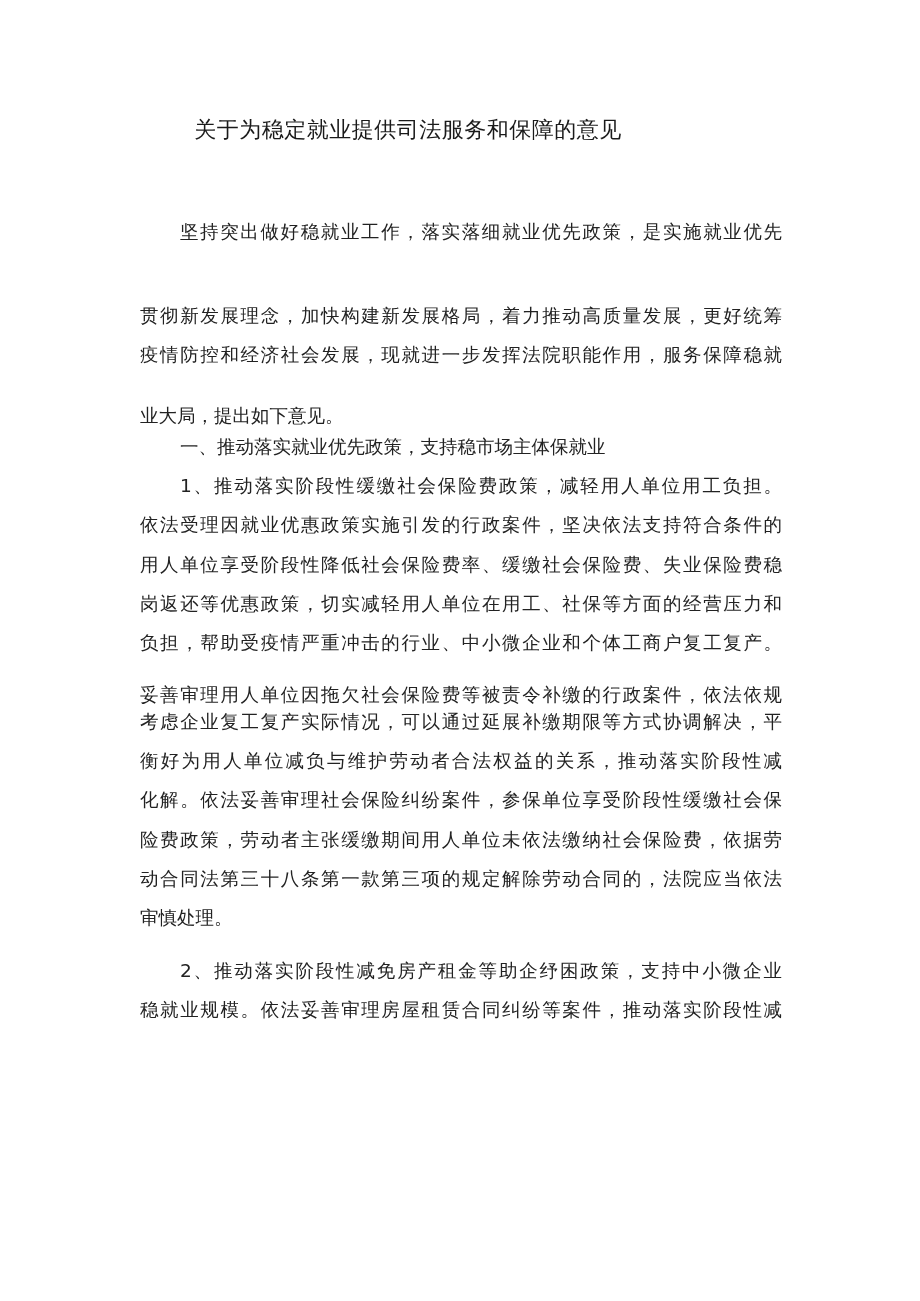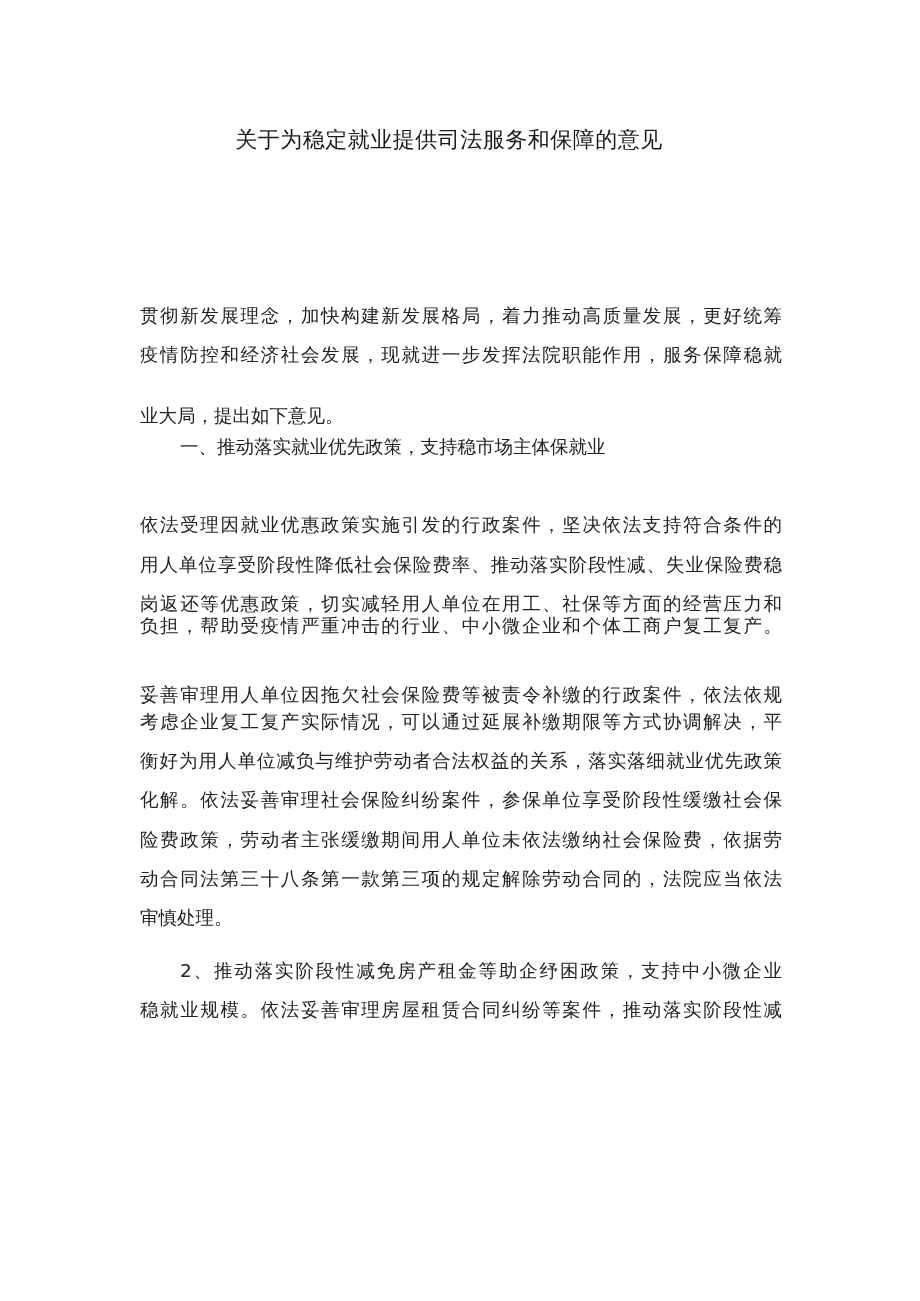--- a/index.html
+++ b/index.html
@@ -1,50 +1,52 @@
 <!DOCTYPE html>
 <html><head>
   <meta charset="utf-8">
   <style>
     html, body { margin: 0; padding: 0; background: #ffffff; }
     body { width: 920px; height: 1301px; position: relative; overflow: hidden; }
     .page { position: absolute; left: 0; top: 0; width: 920px; height: 1301px; background: #ffffff; }
     .title {
-      position: absolute; left: 0; width: 816px; top: 125px;
+      position: absolute; left: 0; width: 816px; top: 115px;
       text-align: center; font-family: "DejaVu Serif", serif;
-      font-size: 22px; color: #1a1a1a; letter-spacing: 0.5px; padding-left: 41px;
+      font-size: 22px; color: #1a1a1a; letter-spacing: 0.5px;
     }
     .line {
       position: absolute; left: 140px; width: 642px;
       font-family: "DejaVu Sans", sans-serif; font-size: 18.5px; color: #222222;
       white-space: nowrap; text-align: justify; text-align-last: justify;
       line-height: 24px;
     }
     .line.indent { left: 180px; width: 602px; }
     .line.last { text-align-last: left; }
   </style>
 </head>
 <body>
 
 <div class="page">
   <div class="title">关于为稳定就业提供司法服务和保障的意见</div>
 
+  <div class="line indent" style="top:220px">坚持突出做好稳就业工作，落实落细就业优先政策，是实施就业优先</div>
   <div class="line" style="top:343px">疫情防控和经济社会发展，现就进一步发挥法院职能作用，服务保障稳就</div>
   <div class="line" style="top:304px">贯彻新发展理念，加快构建新发展格局，着力推动高质量发展，更好统筹</div>
   <div class="line last" style="top:404px">业大局，提出如下意见。</div>
 
   <div class="line indent last" style="top:435px">一、推动落实就业优先政策，支持稳市场主体保就业</div>
 
+  <div class="line indent" style="top:474px">1、推动落实阶段性缓缴社会保险费政策，减轻用人单位用工负担。</div>
   <div class="line" style="top:513px">依法受理因就业优惠政策实施引发的行政案件，坚决依法支持符合条件的</div>
-  <div class="line" style="top:553px">用人单位享受阶段性降低社会保险费率、推动落实阶段性减、失业保险费稳</div>
+  <div class="line" style="top:553px">用人单位享受阶段性降低社会保险费率、缓缴社会保险费、失业保险费稳</div>
   <div class="line" style="top:592px">岗返还等优惠政策，切实减轻用人单位在用工、社保等方面的经营压力和</div>
-  <div class="line" style="top:614px">负担，帮助受疫情严重冲击的行业、中小微企业和个体工商户复工复产。</div>
+  <div class="line" style="top:631px">负担，帮助受疫情严重冲击的行业、中小微企业和个体工商户复工复产。</div>
   <div class="line" style="top:683px">妥善审理用人单位因拖欠社会保险费等被责令补缴的行政案件，依法依规</div>
   <div class="line" style="top:710px">考虑企业复工复产实际情况，可以通过延展补缴期限等方式协调解决，平</div>
-  <div class="line" style="top:749px">衡好为用人单位减负与维护劳动者合法权益的关系，落实落细就业优先政策</div>
+  <div class="line" style="top:749px">衡好为用人单位减负与维护劳动者合法权益的关系，推动落实阶段性减</div>
   <div class="line" style="top:788px">化解。依法妥善审理社会保险纠纷案件，参保单位享受阶段性缓缴社会保</div>
   <div class="line" style="top:828px">险费政策，劳动者主张缓缴期间用人单位未依法缴纳社会保险费，依据劳</div>
   <div class="line" style="top:867px">动合同法第三十八条第一款第三项的规定解除劳动合同的，法院应当依法</div>
   <div class="line last" style="top:906px">审慎处理。</div>
 
   <div class="line indent" style="top:959px">2、推动落实阶段性减免房产租金等助企纾困政策，支持中小微企业</div>
   <div class="line" style="top:998px">稳就业规模。依法妥善审理房屋租赁合同纠纷等案件，推动落实阶段性减</div>
 </div>
 
 </body></html>

